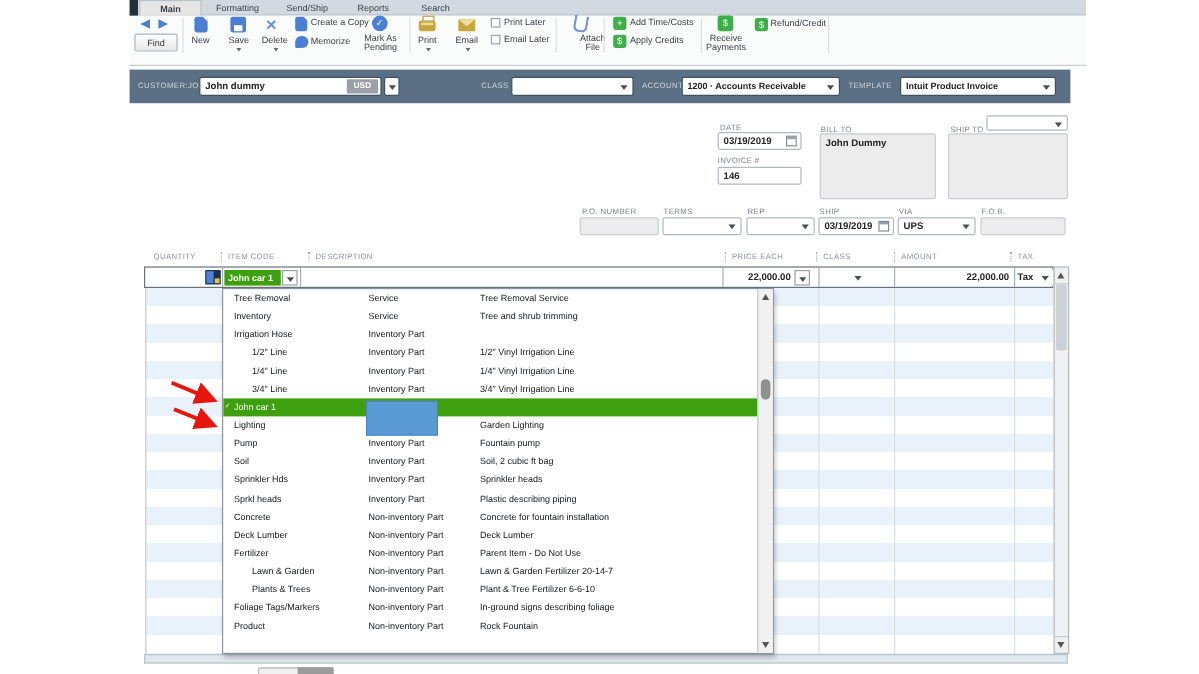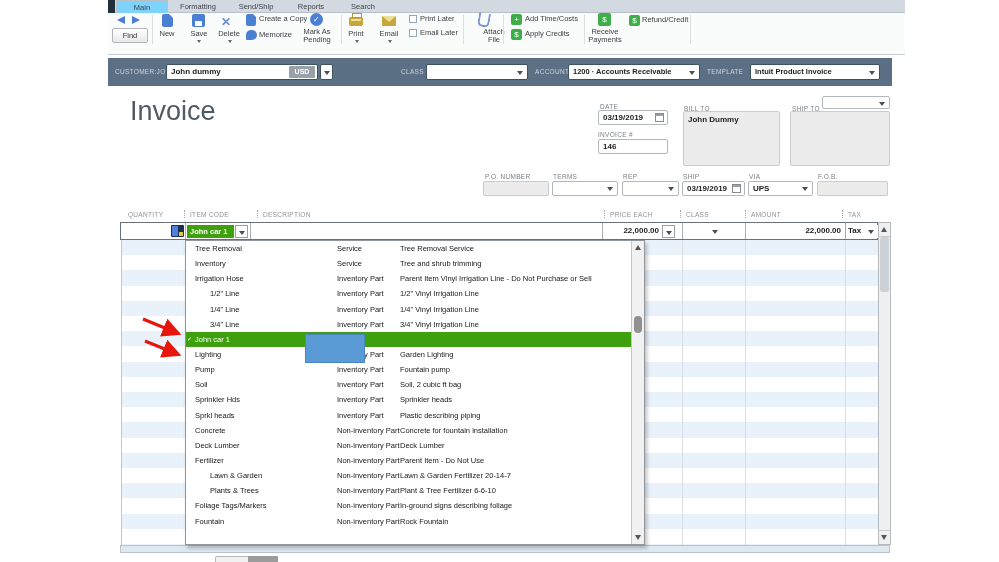--- a/index.html
+++ b/index.html
@@ -5,21 +5,21 @@
   html,body{margin:0;padding:0;background:#fff;}
   body{width:999px;height:562px;overflow:hidden;position:relative;
        font-family:"Liberation Sans",sans-serif;-webkit-font-smoothing:antialiased;}
   .abs{position:absolute;}
   #canvas{position:absolute;left:0;top:0;width:999px;height:562px;}
 
   
   #tabbar{left:108px;top:0;width:797px;height:13px;background:#d3d9e1;border-bottom:1px solid #b9c0c8;box-sizing:border-box;}
   #tabedge{left:108px;top:0;width:7px;height:13px;background:#20303d;z-index:2;}
   .tab{top:0;height:13px;line-height:13px;text-align:center;font-size:7.5px;color:#3a3f45;z-index:2;}
-  .tab.active{background:#7dd3fc;border:1px solid #b9c0c8;border-bottom:none;box-sizing:border-box;}
+  .tab.active{background:#e5e5e5;border:1px solid #b9c0c8;border-bottom:none;box-sizing:border-box;font-weight:bold;}
   #tab-main{left:116px;width:52px;}
   #tab-formatting{left:168px;width:60px;}
   #tab-sendship{left:228px;width:56px;}
   #tab-reports{left:284px;width:54px;}
   #tab-search{left:338px;width:50px;}
 
   
   #ribbon{left:108px;top:13px;width:797px;height:42px;background:#fafbfb;border-bottom:1px solid #c6cbd0;box-sizing:border-box;}
   .rsep{width:1px;top:15px;height:29px;background:#dcdfe2;}
   .rlbl{font-size:7.5px;color:#3a3f45;text-align:center;line-height:8px;}
@@ -99,21 +99,21 @@
 
   
   #dropdown{left:185px;top:240px;width:460px;height:305px;background:#fff;border:1px solid #8f969c;box-sizing:border-box;
             box-shadow:2px 3px 4px rgba(0,0,0,.25);z-index:3;}
   #dd-rows{position:absolute;left:0;top:0;width:446px;height:303px;overflow:hidden;}
   .dd-row{position:relative;height:15.15px;width:446px;}
   .dd-row.dd-sel{background:var(--green);}
   .dd-name,.dd-type,.dd-desc{position:absolute;top:0;font-size:7.5px;color:#15181b;line-height:15px;white-space:nowrap;}
   .dd-sel .dd-name{color:#fff;}
   .dd-name{left:9px;} .dd-name.dd-ind{left:24px;}
-  .dd-type{left:121px;margin-left:30px;} .dd-desc{left:214px;}
+  .dd-type{left:121px;} .dd-desc{left:214px;}
   .dd-check{position:absolute;left:1px;top:0;color:#fff;font-size:6px;line-height:15px;}
   .dd-check::before{content:"✓";}
   #dd-scroll{position:absolute;right:0;top:0;width:13px;height:303px;background:#f1f1f1;border-left:1px solid #c6c6c6;box-sizing:border-box;}
   .tri-u{border-left:3.5px solid transparent;border-right:3.5px solid transparent;border-bottom:5px solid #555;}
   .tri-d{border-left:3.5px solid transparent;border-right:3.5px solid transparent;border-top:5px solid #555;}
   #dd-thumb{position:absolute;left:2px;top:75px;width:8px;height:17px;background:#909090;border-radius:4px;}
   #blueblock{left:305px;top:334px;width:60px;height:29px;background:var(--blue-sel);border:1px solid #4a86bd;box-sizing:border-box;z-index:4;}
 
   
   #vscroll{left:878px;top:222px;width:13px;height:323px;background:#eef0f2;border:1px solid #b6babe;box-sizing:border-box;z-index:2;}
@@ -200,21 +200,20 @@
     </div>
   <div class="abs blbl" style="left:401px;top:68px">CLASS</div>
   <div class="abs bfld" id="class-dd">
       <span class="abs caret" style="right:4px;top:6px"></span>
     </div>
   <div class="abs blbl" style="left:535px;top:68px">ACCOUNT</div>
   <div class="abs bfld" id="account-dd"><span>1200 · Accounts Receivable</span><span class="abs caret" style="right:4px;top:6px"></span></div>
   <div class="abs blbl" style="left:707px;top:68px">TEMPLATE</div>
   <div class="abs bfld" id="template-dd"><span>Intuit Product Invoice</span><span class="abs caret" style="right:4px;top:6px"></span></div>
 
-  <div class="abs" id="title">Invoice</div>
   <div class="abs lbl" style="left:600px;top:103px">DATE</div>
   <div class="abs fld" style="left:598px;top:110px;width:70px"><span>03/19/2019</span><span class="abs cal" style="right:3px;top:2px"></span></div>
   <div class="abs lbl" style="left:598px;top:131px">INVOICE #</div>
   <div class="abs fld" style="left:598px;top:139px;width:70px"><span>146</span></div>
   <div class="abs lbl" style="left:684px;top:105px">BILL TO</div>
   <div class="abs gbox" style="left:683px;top:111px;width:97px;height:55px">John Dummy</div>
   <div class="abs lbl" style="left:792px;top:105px">SHIP TO</div>
   <div class="abs fld" style="left:822px;top:96px;width:68px;height:13px">
       <span class="abs caret" style="right:4px;top:5px"></span>
     </div>
@@ -292,21 +291,20 @@
           <span class="dd-desc">Tree Removal Service</span>
         </div>
         <div class="dd-row">
           <span class="dd-name">Inventory</span>
           <span class="dd-type">Service</span>
           <span class="dd-desc">Tree and shrub trimming</span>
         </div>
         <div class="dd-row">
           <span class="dd-name">Irrigation Hose</span>
           <span class="dd-type">Inventory Part</span>
-          <span class="dd-desc">Parent Item  Vinyl Irrigation Line  - Do Not Purchase or Sell</span>
         </div>
         <div class="dd-row">
           <span class="dd-name dd-ind">1/2" Line</span>
           <span class="dd-type">Inventory Part</span>
           <span class="dd-desc">1/2"  Vinyl Irrigation Line</span>
         </div>
         <div class="dd-row">
           <span class="dd-name dd-ind">1/4" Line</span>
           <span class="dd-type">Inventory Part</span>
           <span class="dd-desc">1/4"  Vinyl Irrigation Line</span>
@@ -369,21 +367,21 @@
           <span class="dd-name dd-ind">Plants &amp; Trees</span>
           <span class="dd-type">Non-inventory Part</span>
           <span class="dd-desc">Plant &amp; Tree Fertilizer 6-6-10</span>
         </div>
         <div class="dd-row">
           <span class="dd-name">Foliage Tags/Markers</span>
           <span class="dd-type">Non-inventory Part</span>
           <span class="dd-desc">In-ground signs describing foliage</span>
         </div>
         <div class="dd-row">
-          <span class="dd-name">Fountain</span>
+          <span class="dd-name">Product</span>
           <span class="dd-type">Non-inventory Part</span>
           <span class="dd-desc">Rock Fountain</span>
         </div>
       </div>
     <div id="dd-scroll">
       <span class="abs tri-u" style="left:3px;top:4px"></span>
       <span id="dd-thumb"></span>
       <span class="abs tri-d" style="left:3px;bottom:4px"></span>
     </div>
   </div>

